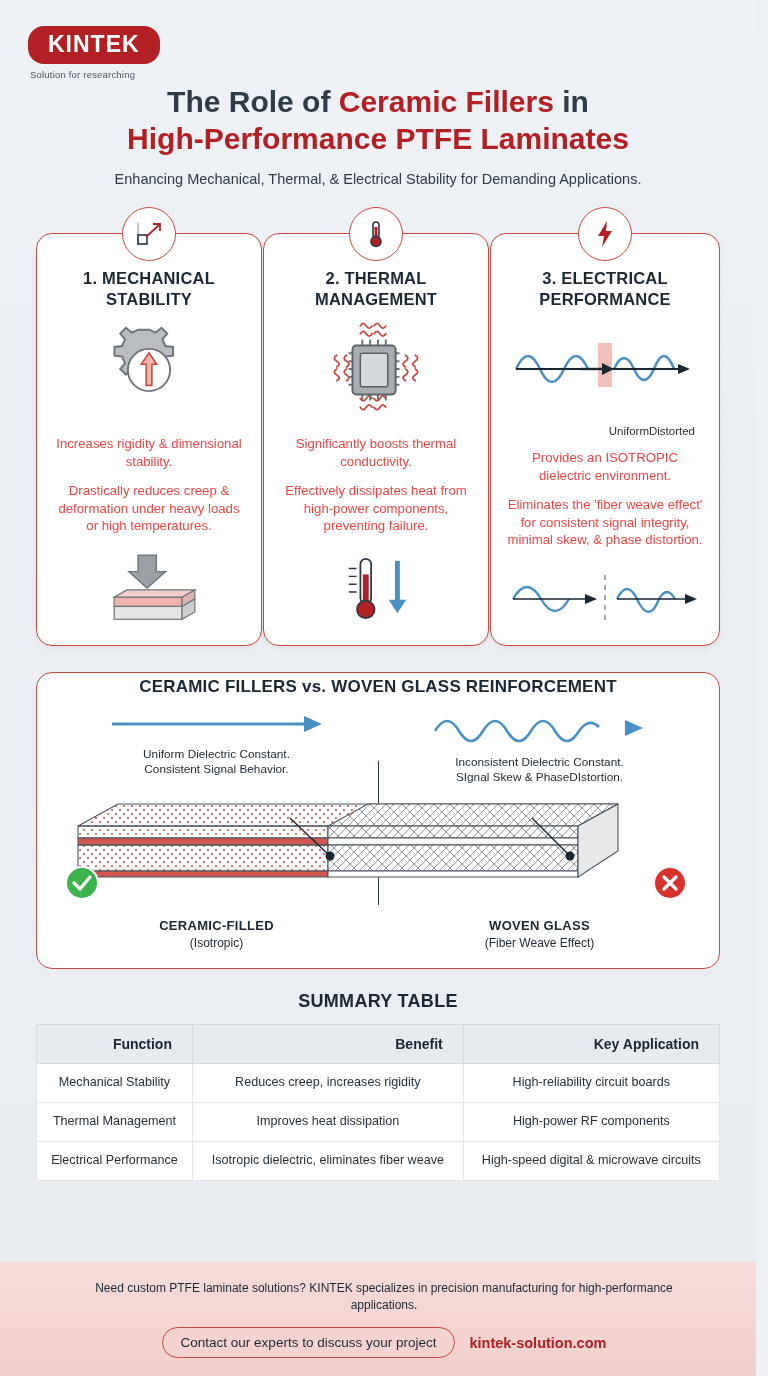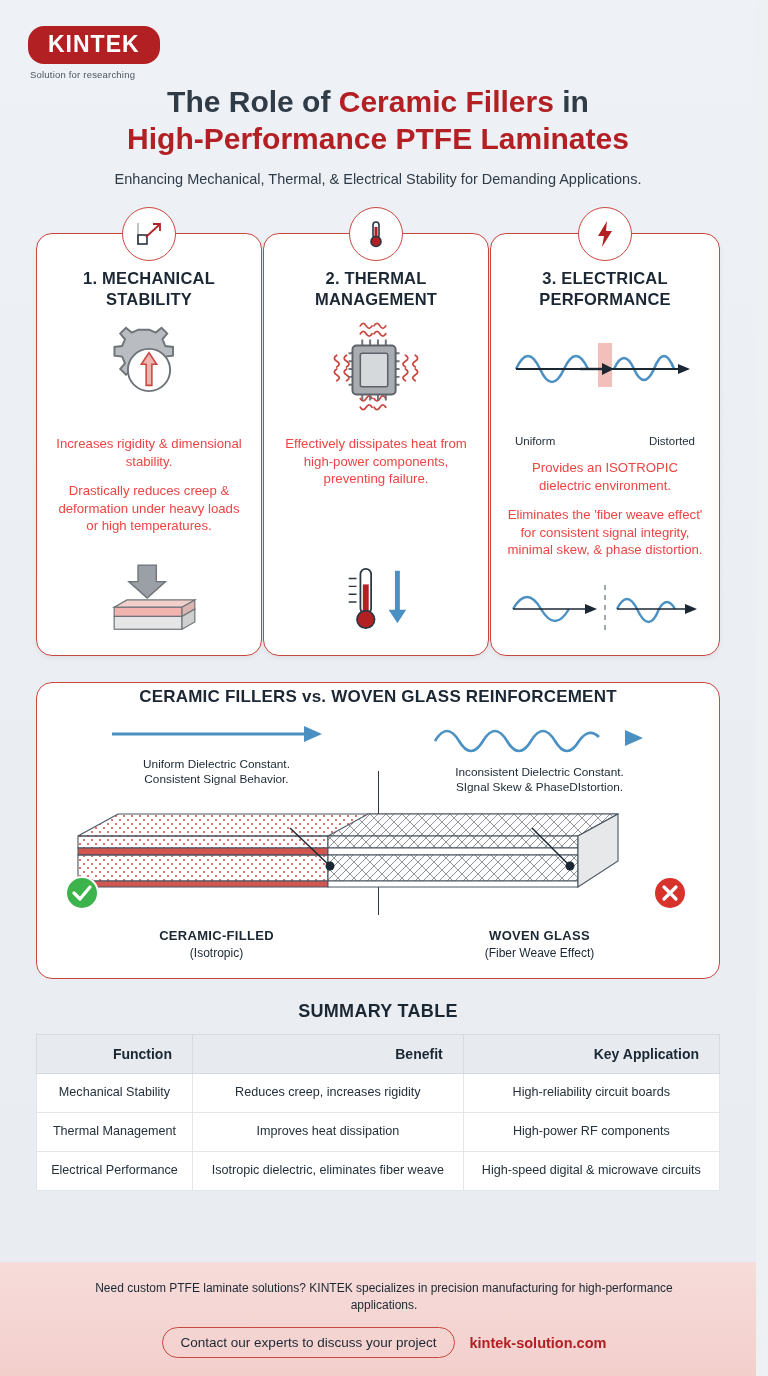--- a/index.html
+++ b/index.html
@@ -45,21 +45,21 @@
     border:1.6px solid #c9473f; display:flex; align-items:center; justify-content:center;
   }
   .card h3 {
     font-size:16.5px; font-weight:bold; text-align:center; line-height:1.25;
     color:#1b2733; margin-bottom:8px; letter-spacing:.2px;
   }
   .card .art { height:106px; display:flex; align-items:center; justify-content:center; width:100%; }
   .card p { font-size:13.2px; line-height:1.32; text-align:center; color:#ef4444; margin-top:12px; }
   .card .art-bottom { margin-top:auto; padding-top:10px; height:78px; display:flex; align-items:flex-end; justify-content:center; }
 
-  .mini-labels { display:flex; justify-content:space-between; width:100%; padding:0 10px; font-size:11.5px; color:#24303b; margin-top:12px;}
+  .mini-labels { display:flex; justify-content:flex-end; width:100%; padding:0 10px; font-size:11.5px; color:#24303b; margin-top:2px;}
 
   
   .compare {
     margin:26px 36px 0; border:1.6px solid #c9473f; border-radius:16px;
     background:#fff; padding:4px 18px 18px; position:relative;
   }
   .compare h2 { text-align:center; font-size:17px; font-weight:bold; letter-spacing:.2px; }
   .cmp-top { display:flex; margin-top:14px; }
   .cmp-col { flex:1; display:flex; flex-direction:column; align-items:center; }
   .cmp-col p { font-size:11.8px; line-height:1.35; text-align:center; margin-top:10px; color:#1b2733;}
@@ -176,20 +176,21 @@
           <g stroke="#6e7479" stroke-width="2">
             <path d="M42 26 v-6 M50 26 v-6 M58 26 v-6 M66 26 v-6"></path>
             <path d="M42 76 v6 M50 76 v6 M58 76 v6 M66 76 v6"></path>
             <path d="M34 34 h-6 M34 42 h-6 M34 50 h-6 M34 58 h-6 M34 66 h-6"></path>
             <path d="M74 34 h6 M74 42 h6 M74 50 h6 M74 58 h6 M74 66 h6"></path>
           </g>
           <rect x="32" y="26" width="44" height="50" rx="4" fill="#a9adb2" stroke="#5d6368" stroke-width="2"></rect>
           <rect x="40" y="34" width="28" height="34" rx="2" fill="#d6d9dc" stroke="#5d6368" stroke-width="1.6"></rect>
         </svg>
       </div>
+      <p>Significantly boosts thermal conductivity.</p>
       <p>Effectively dissipates heat from high-power components, preventing failure.</p>
       <div class="art-bottom">
         <svg width="96" height="74" viewBox="0 0 96 76">
           <g stroke="#2b3642" stroke-width="1.5">
               <path d="M20 16 h8 M20 24 h8 M20 32 h8 M20 40 h8"></path>
             </g>
           <rect x="32" y="6" width="11" height="46" rx="5.5" fill="#fff" stroke="#2b3642" stroke-width="1.8"></rect>
           <rect x="34.5" y="22" width="6" height="30" fill="#b32024"></rect>
           <circle cx="37.5" cy="58" r="9" fill="#b32024" stroke="#2b3642" stroke-width="1.8"></circle>
           <path d="M70 8 v46" stroke="#4a90c2" stroke-width="5" fill="none"></path>

